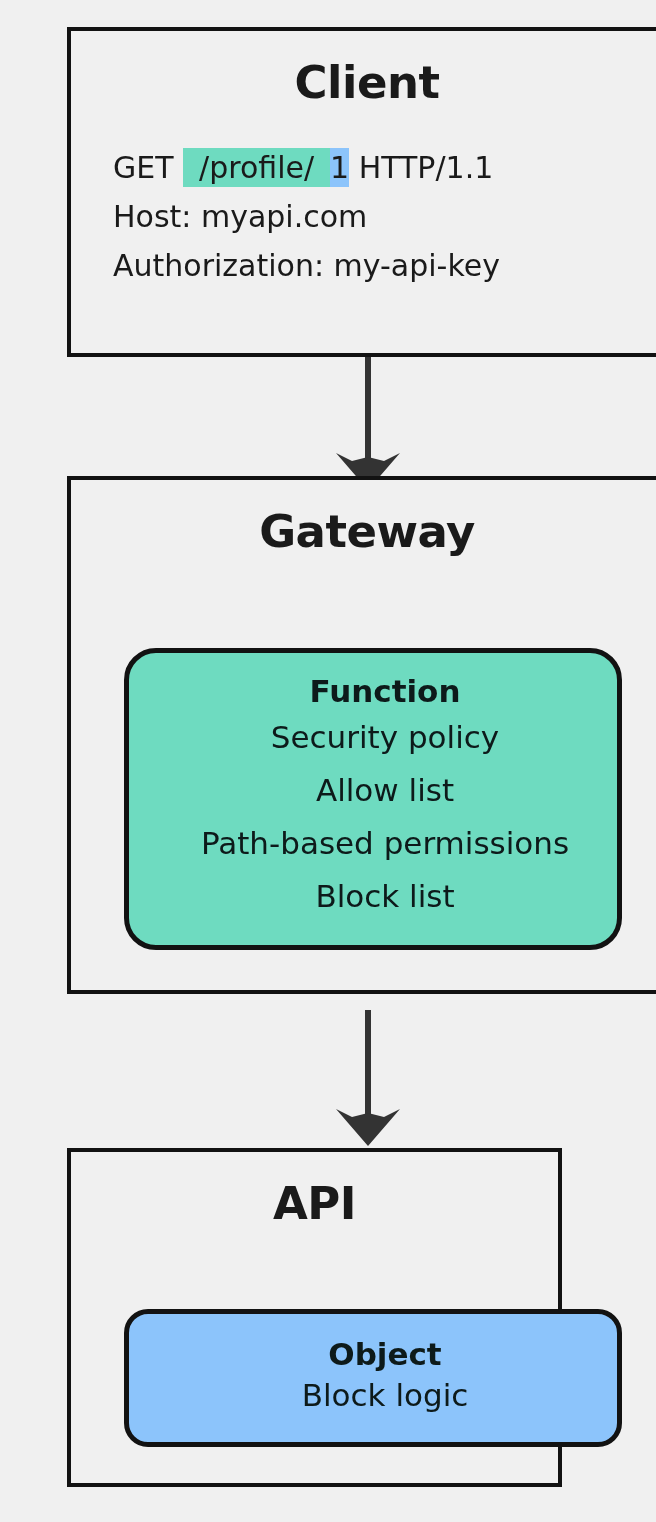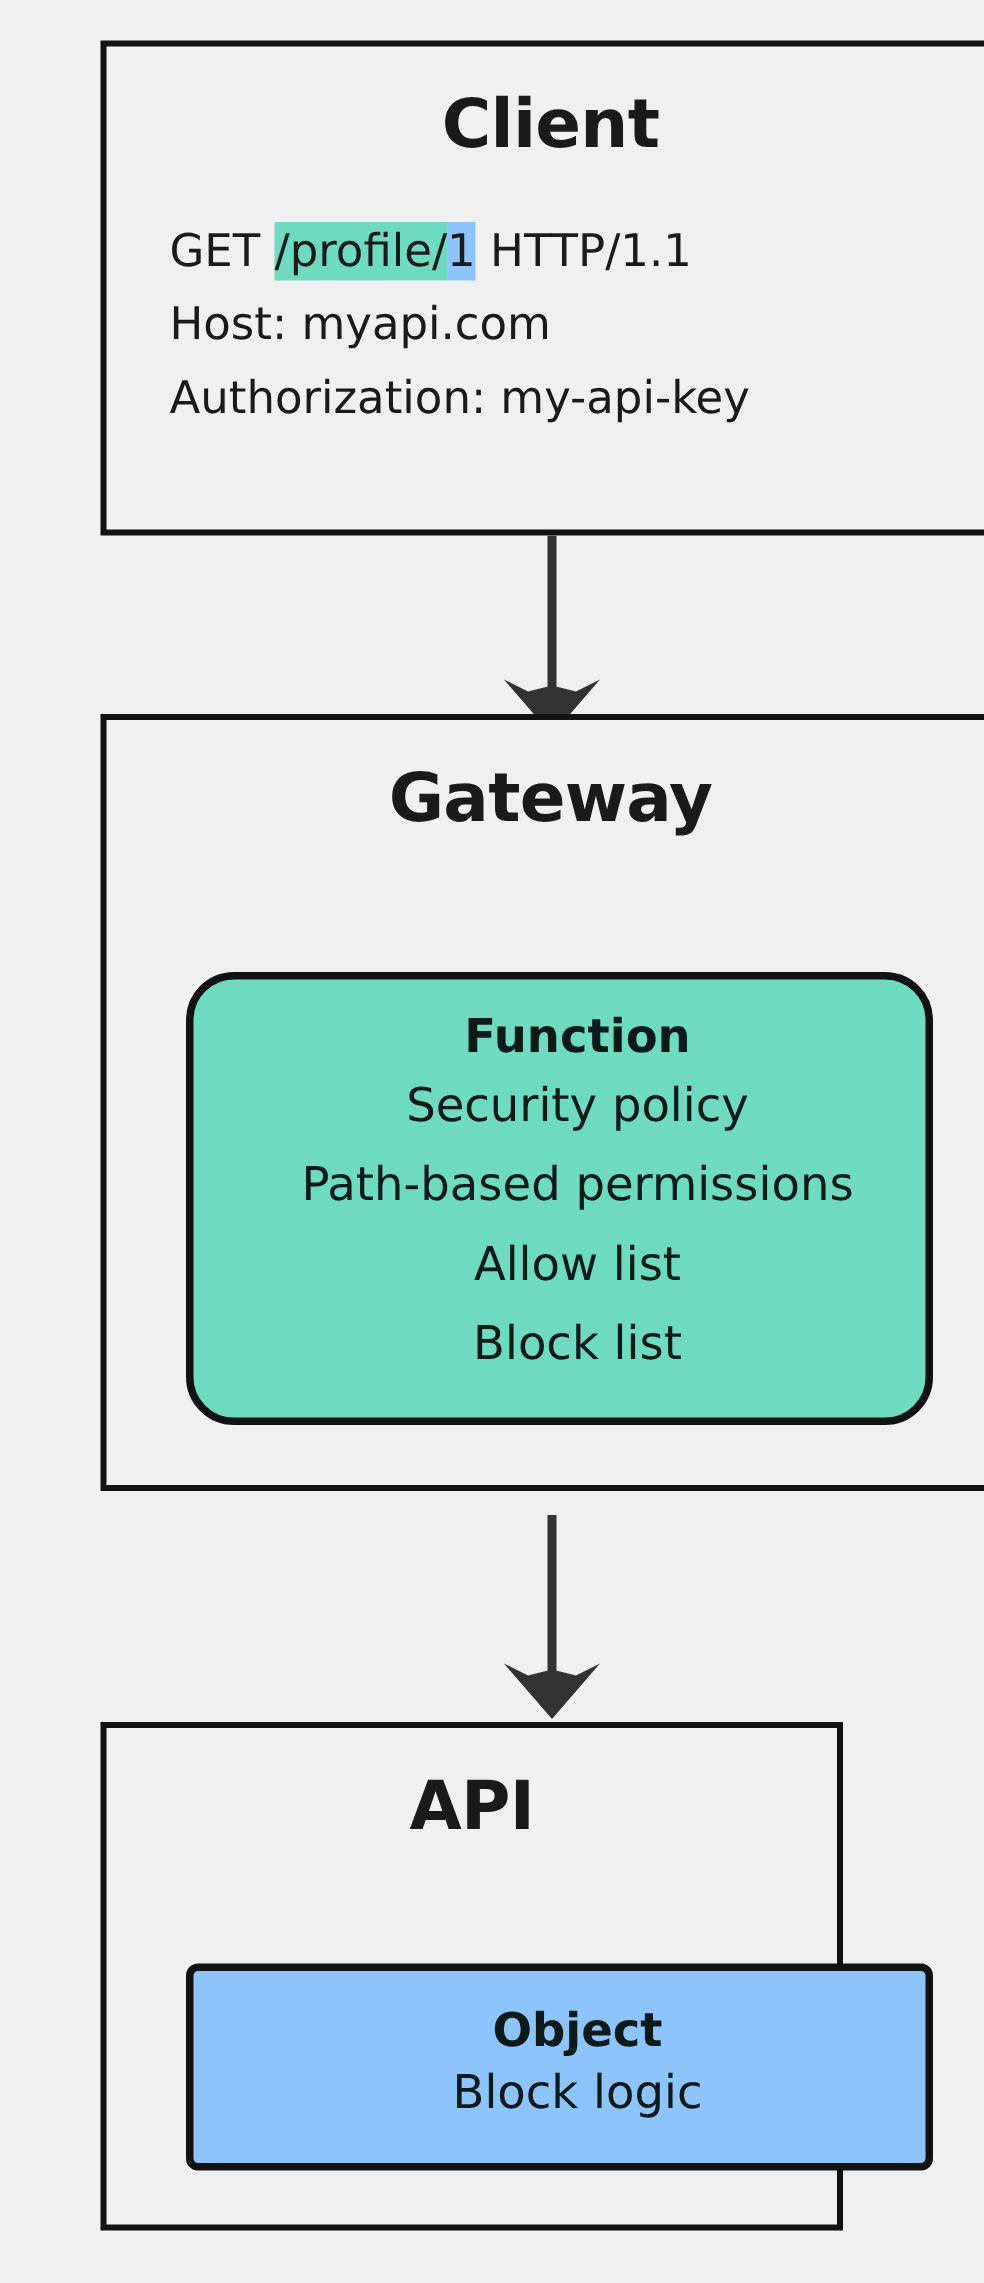--- a/index.html
+++ b/index.html
@@ -60,21 +60,21 @@
     align-self: flex-start;
     margin-left: 42px;
     font-size: 30px;
     line-height: 49px;
     text-align: left;
     white-space: nowrap;
     color: #1a1a1a;
   }
   .hl-green {
     background: #6EDBC0;
-    padding: 2px 0;
+    padding: 2px 16px;
   }
   .hl-blue {
     background: #8CC4FB;
     padding: 2px 0;
   }
 
   
   .subnode {
     position: absolute;
     box-sizing: border-box;
@@ -93,21 +93,21 @@
     height: 302px;
     background: #6EDBC0;
     border-radius: 32px;
   }
   .subnode-object {
     left: 53px;
     top: 157px;
     width: 498px;
     height: 138px;
     background: #8CC4FB;
-    border-radius: 8px;
+    border-radius: 24px;
   }
   .subnode-title {
     font-weight: bold;
     font-size: 31px;
     line-height: 1.05;
     margin-bottom: 4px;
     color: #0d1a1a;
   }
   .subnode-line {
     font-size: 31px;
@@ -147,22 +147,22 @@
       <rect x="325" y="0" width="6" height="106" fill="#333333"></rect>
       <path d="M 328 133 L 296 96 L 312 104 L 328 100 L 344 104 L 360 96 Z" fill="#333333"></path>
     </svg>
   </div>
 
   <div class="node node-gateway">
     <div class="node-title">Gateway</div>
     <div class="subnode subnode-function">
       <div class="subnode-title">Function</div>
       <div class="subnode-line">Security policy</div>
+      <div class="subnode-line">Allow list</div>
       <div class="subnode-line">Path-based permissions</div>
-      <div class="subnode-line">Allow list</div>
       <div class="subnode-line">Block list</div>
     </div>
   </div>
 
   <div class="arrow arrow-2">
     <svg width="656" height="139" viewBox="0 0 656 139" xmlns="http://www.w3.org/2000/svg">
       <rect x="325" y="0" width="6" height="109" fill="#333333"></rect>
       <path d="M 328 136 L 296 99 L 312 107 L 328 103 L 344 107 L 360 99 Z" fill="#333333"></path>
     </svg>
   </div>

